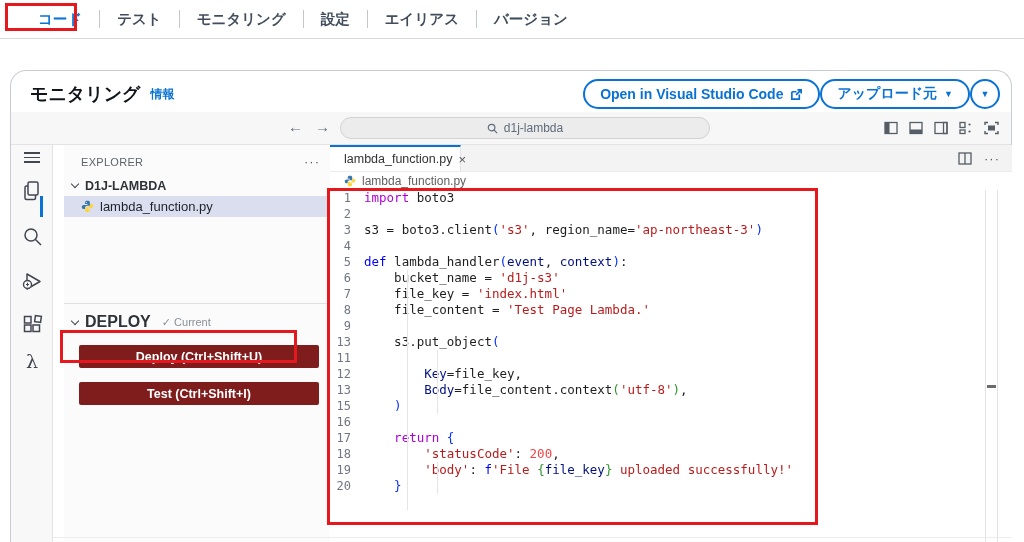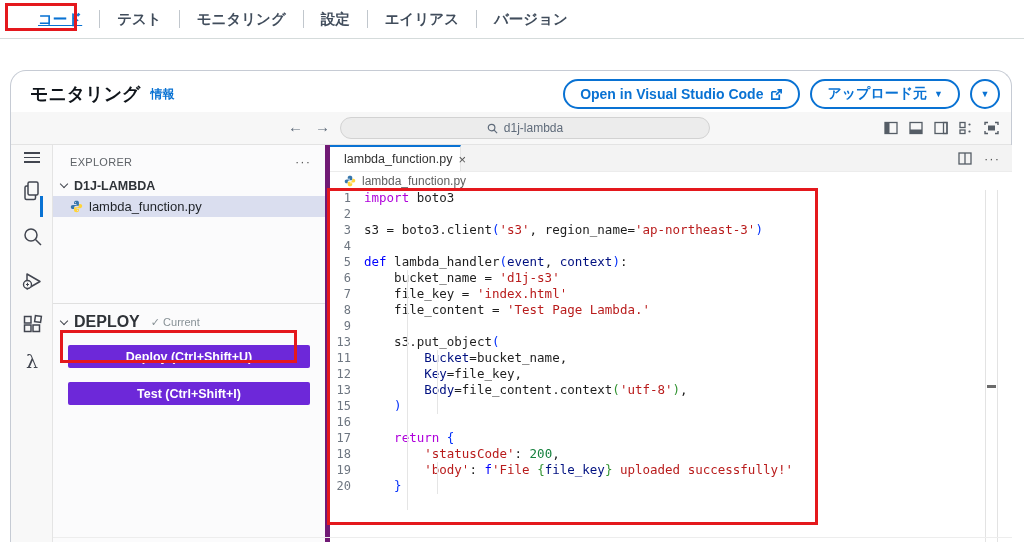--- a/index.html
+++ b/index.html
@@ -4,30 +4,30 @@
 <style>
   * { margin:0; padding:0; box-sizing:border-box; }
   body { background:#fff; }
   .screen { position:relative; width:1024px; height:542px; overflow:hidden; background:#fff;
             font-family:"Liberation Sans","DejaVu Sans",sans-serif; }
 
   
   .topnav { position:absolute; left:0; top:0; right:0; height:39px; display:flex; align-items:center;
             padding-left:21px; border-bottom:1px solid #d5dbdb; background:#fff; }
   .topnav .tab { padding:0 17px; font-size:14.5px; font-weight:700; color:#414d5c; cursor:pointer; }
-  .topnav .tab.active { color:#0972d3;text-decoration:underline; }
+  .topnav .tab.active { color:#0972d3; }
   .topnav .vdiv { width:1px; height:18px; background:#c1c7cd; }
 
   
   .card { position:absolute; left:10px; top:70px; width:1002px; height:472px; background:#fff;
           border:1px solid #c6cbd4; border-bottom:none; border-radius:16px 16px 0 0; }
   .card-header { position:absolute; left:30px; top:78px; right:24px; height:32px; display:flex; align-items:center; }
   .card-title { font-size:18px; font-weight:700; color:#0f141a; }
   .info-link { margin-left:10px; font-size:12px; font-weight:700; color:#0972d3; cursor:pointer; }
-  .hdr-actions { margin-left:auto; display:flex; align-items:flex-end; gap:10px; }
+  .hdr-actions { margin-left:auto; display:flex; align-items:flex-end; gap:0; }
   .pill { height:30px; display:flex; align-items:center; gap:7px; padding:0 15px; background:#fff;
           border:2px solid #0972d3; border-radius:18px; color:#0972d3; font-size:14px; font-weight:700; cursor:pointer; }
   .pill.circle { width:30px; padding:0; justify-content:center; border-radius:50%; }
   .caret { font-size:9px; line-height:1; }
 
   
   .ide-toolbar { position:absolute; left:11px; top:112px; width:1000px; height:33px; background:#f7f7f7;
                  border-bottom:1px solid #e3e3e3; }
   .nav-arrows { position:absolute; left:277px; top:6px; display:flex; gap:12px; font-size:15px; color:#5f6b7a; }
   .nav-arrows span { cursor:pointer; }
@@ -37,56 +37,56 @@
   .layout-icons { position:absolute; right:12px; top:9px; display:flex; gap:11px; align-items:center; }
   .layout-icons svg { display:block; cursor:pointer; }
 
   
   .activitybar { position:absolute; left:11px; top:145px; width:42px; height:397px; background:#f8f8f8;
                  border-right:1px solid #e4e4e4; }
   .act-icon { position:absolute; left:0; width:42px; display:flex; justify-content:center; color:#424650; cursor:pointer; }
   .blue-tick { position:absolute; left:40px; top:196px; width:3px; height:21px; background:#0972d3; }
 
   
-  .explorer { position:absolute; left:53px; top:145px; width:277px; height:397px; background:#fbfbfc;
-              border-right:5px solid #701a75; }
+  .explorer { position:absolute; left:64px; top:145px; width:277px; height:397px; background:#fbfbfc;
+              border-right:7px solid #701a75; }
   .exp-header { display:flex; align-items:center; padding:9px 14px 6px 17px; }
   .exp-title { font-size:11px; color:#5f6368; letter-spacing:.3px; }
   .exp-more { margin-left:auto; color:#5a5a5a; font-size:13px; letter-spacing:1px; cursor:pointer; }
   .chev { width:6px; height:6px; border-right:1.4px solid #424650; border-bottom:1.4px solid #424650;
           transform:rotate(45deg); margin-top:-3px; flex:none; }
   .tree-folder { display:flex; align-items:center; gap:7px; height:21px; padding-left:8px;
                  font-size:12.5px; font-weight:700; color:#2f3338; cursor:pointer; }
   .tree-file { display:flex; align-items:center; gap:6px; height:21px; padding-left:17px;
                background:#dadeef; font-size:13px; color:#1f2328; cursor:pointer; }
   .deploy-sec { position:absolute; left:0; top:158px; right:0; border-top:1px solid #e0e0e0; padding-top:9px; }
   .deploy-hdr { display:flex; align-items:center; gap:7px; padding-left:8px; }
   .deploy-title { font-size:16px; font-weight:700; color:#2f3338; }
   .deploy-status { font-size:11px; color:#879196; margin-left:4px; }
-  .vsc-btn { display:block; margin:8px 15px; width:calc(100% - 30px); height:23px; background:#6d28d9; color:#fff;
+  .vsc-btn { display:block; margin:8px 15px; width:calc(100% - 30px); height:23px; background:#7f1d1d; color:#fff;
              border:none; border-radius:2px; font-size:12.5px; font-weight:700; font-family:inherit; cursor:pointer; }
   .vsc-btn.deploy { margin-top:14px; }
   .vsc-btn.test { margin-top:14px; }
 
   
   .editor { position:absolute; left:330px; top:145px; right:12px; bottom:0; background:#fff; }
   .tabbar { height:27px; background:#f3f3f3; display:flex; border-bottom:1px solid #ececec; }
   .etab { width:131px; background:#fff; border-top:2px solid #0972d3; border-right:1px solid #e5e5e5;
           display:flex; align-items:center; gap:6px; padding:0 8px; font-size:12.5px; color:#333; cursor:pointer; }
   .etab .close { margin-left:auto; color:#555; font-size:13px; cursor:pointer; }
   .tab-actions { margin-left:auto; display:flex; align-items:center; gap:12px; padding-right:12px; color:#555; }
   .breadcrumb { height:18px; display:flex; align-items:center; gap:6px; padding-left:14px; font-size:12px; color:#616161; cursor:pointer; }
   .code { position:relative; font-family:"DejaVu Sans Mono","Liberation Mono",monospace; font-size:12.5px;
           line-height:16px; color:#1e1e1e; }
   .code-line { display:flex; height:16px; }
   .ln { flex:none; width:34px; text-align:right; padding-right:13px; color:#6e7681; font-size:12px; }
   .ln.active { color:#2440b3;margin-top:45px; }
   .cl { white-space:pre; }
   .tk-kw1 { color:#af00db; } .tk-kw2 { color:#0000ff; font-weight:400; }
-  .tk-str { color:#b91c1c; } .tk-num { color:#15803d; }
+  .tk-str { color:#b91c1c; } .tk-num { color:#ef4444; }
   .tk-var { color:#001080; } .tk-fn { color:#1e1e1e; }
   .tk-def { color:#1e1e1e; } .tk-br1 { color:#0431fa; } .tk-br2 { color:#319331; }
   .guide { position:absolute; width:1px; background:#e5e5e5; }
   .scrollcol { position:absolute; right:14px; top:45px; bottom:0; width:13px;
                border-left:1px solid #e3e3e3; border-right:1px solid #e3e3e3; }
   .scrollmark { position:absolute; left:1px; right:1px; top:195px; height:3px; background:#6b6b6b; }
 
   
   .redbox { position:absolute; border:3px solid #e4181d; pointer-events:none; z-index:20; }
   .rb-tab  { left:5px; top:3px; width:72px; height:28px; }
@@ -314,21 +314,20 @@
         <div class="code-line">
           <span class="ln">9</span>
           <span class="cl"></span>
         </div>
         <div class="code-line">
           <span class="ln">13</span>
           <span class="cl"><span class="tk-def">    s3.</span><span class="tk-fn">put_object</span><span class="tk-br1">(</span></span>
         </div>
         <div class="code-line">
           <span class="ln">11</span>
-          <span class="cl"><span class="tk-var">        Bucket</span><span class="tk-def">=bucket_name,</span></span>
         </div>
         <div class="code-line">
           <span class="ln">12</span>
           <span class="cl"><span class="tk-var">        Key</span><span class="tk-def">=file_key,</span></span>
         </div>
         <div class="code-line">
           <span class="ln">13</span>
           <span class="cl"><span class="tk-var">        Body</span><span class="tk-def">=file_content.</span><span class="tk-fn">context</span><span class="tk-br2">(</span><span class="tk-str">'utf-8'</span><span class="tk-br2">)</span><span class="tk-def">,</span></span>
         </div>
         <div class="code-line">

